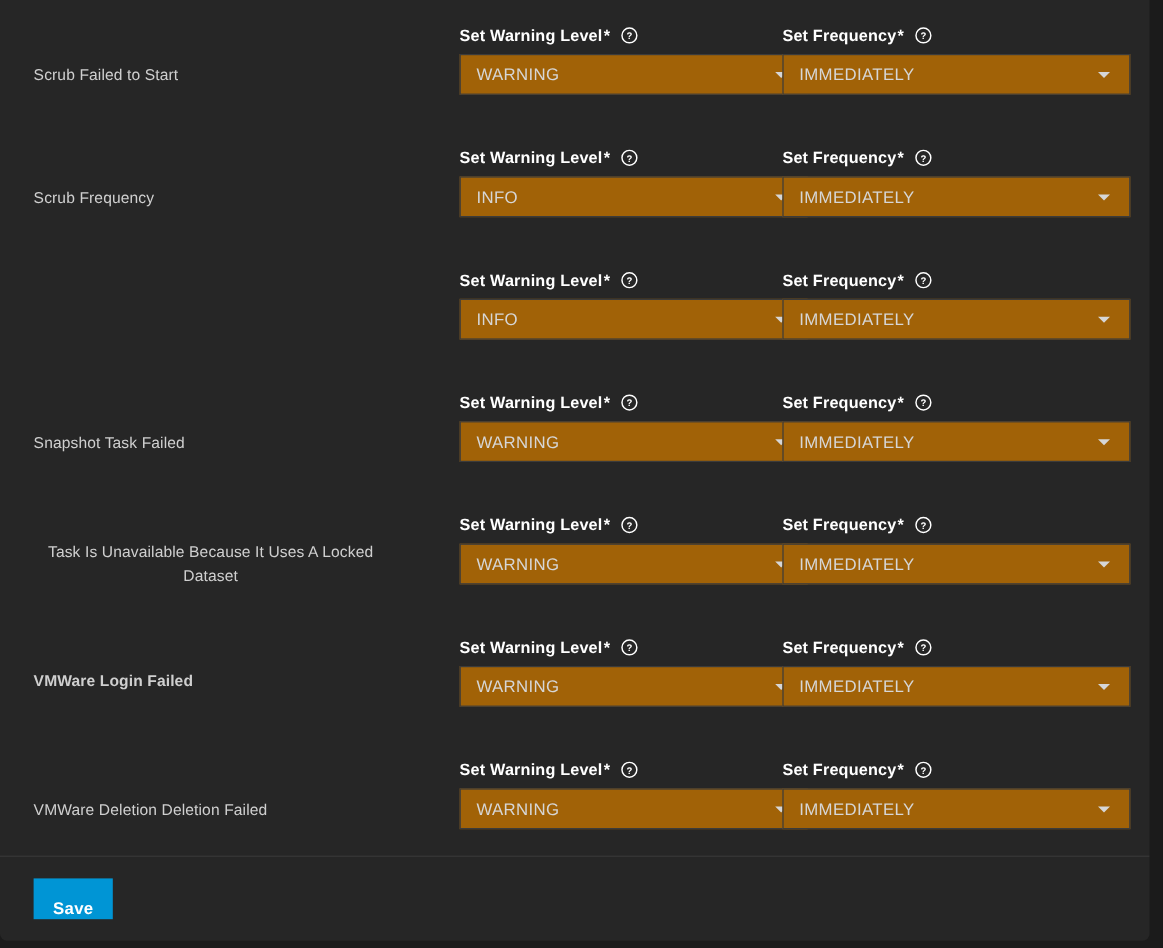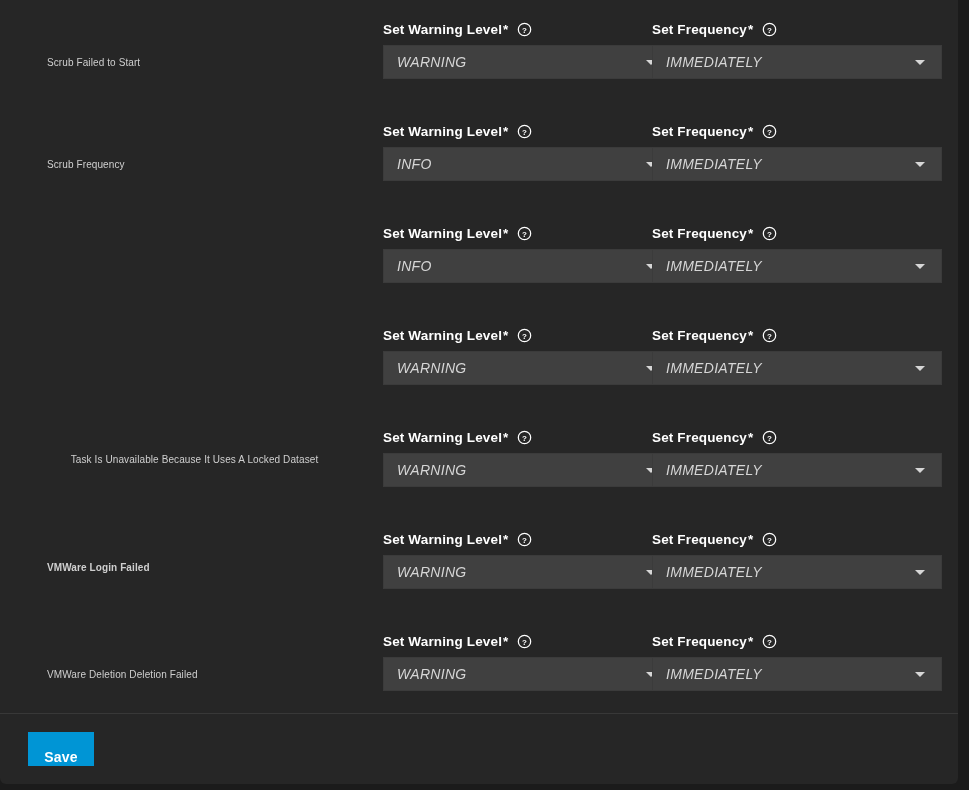--- a/index.html
+++ b/index.html
@@ -46,24 +46,23 @@
     left: 0;
     width: 958px;
     height: 102px;
   }
 
   .row-label {
     position: absolute;
     left: 28px;
     width: 295px;
     color: #cfcfcf;
-    font-size: 10px;
+    font-size: 13px;
     line-height: 20px;
     letter-spacing: 0.1px;
-    margin-left: 19px;
   }
 
   .field {
     position: absolute;
     width: 290px;
     margin-left: 48px;
   }
   .field.col1 { left: 335px; }
   .field.col2 { left: 604px; }
 
@@ -96,27 +95,26 @@
     display: inline-flex;
     align-items: center;
     justify-content: center;
     cursor: pointer;
   }
   .help-icon svg { display: block; }
 
   .select {
     position: relative;
     height: 34px;
-    background: #404040;
+    background: #a16207;
     border: 1px solid #3b3b3b;
     box-sizing: border-box;
     display: flex;
     align-items: center;
     cursor: pointer;
-    font-style: italic;
   }
 
   .select-value {
     color: #d6d6d6;
     font-size: 14px;
     padding-left: 13px;
     letter-spacing: 0.3px;
     white-space: nowrap;
     overflow: hidden;
     text-overflow: ellipsis;
@@ -281,20 +279,21 @@
         </span>
       </div>
       <div class="select">
         <span class="select-value">IMMEDIATELY</span>
         <span class="select-arrow"></span>
       </div>
     </div>
   </div>
 
   <div class="row" style="top: 306px;">
+    <div class="row-label" style="top: 53px;">Snapshot Task Failed</div>
 
     <div class="field col1" style="top: 20px;">
       <div class="field-label">
         <span class="field-label-text">Set Warning Level</span>
               <span class="req-star">*</span>
         <span class="help-icon">
           <svg width="15" height="15" viewBox="0 0 16 16">
             <circle cx="8" cy="8" r="6.6" fill="none" stroke="#ffffff" stroke-width="1.3"></circle>
             <text x="8" y="11.4" font-family="Liberation Sans, sans-serif" font-size="8.5" font-weight="bold" fill="#ffffff" text-anchor="middle">?</text>
           </svg>

